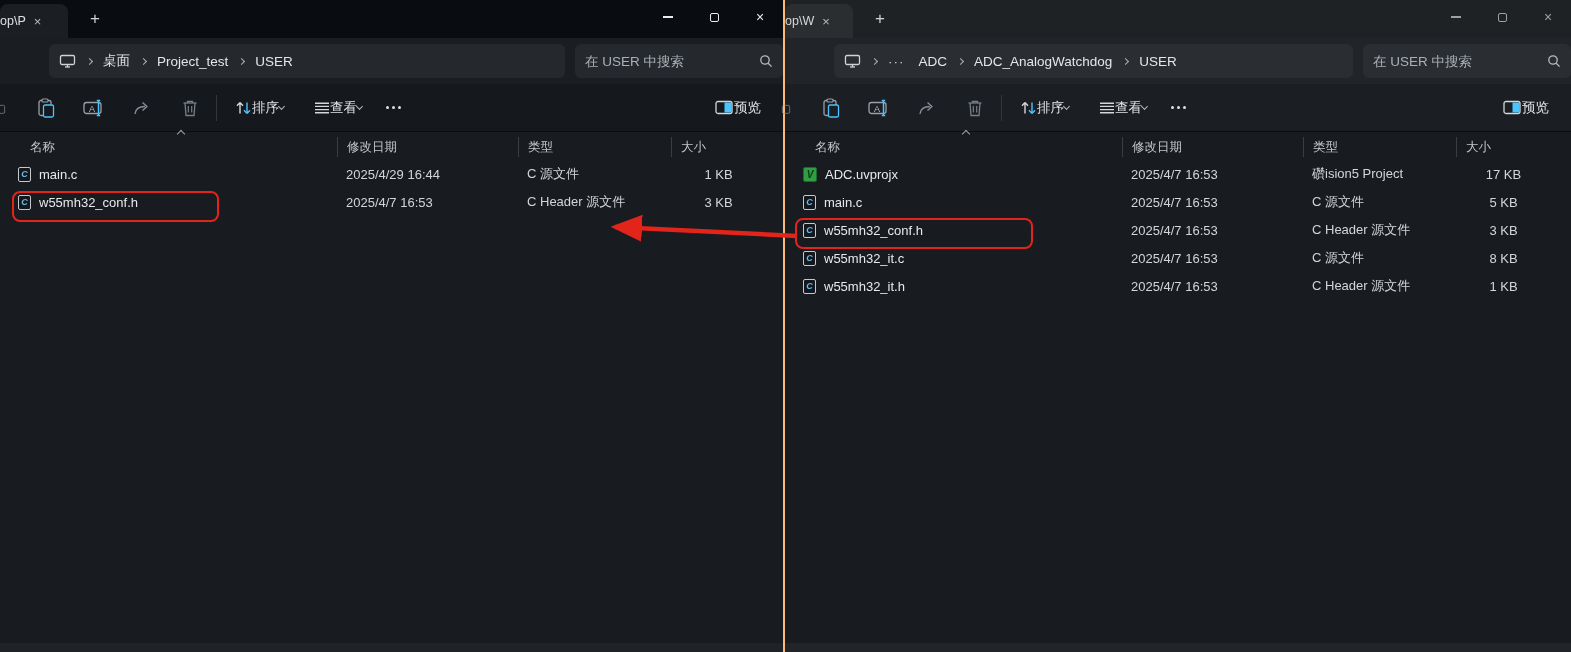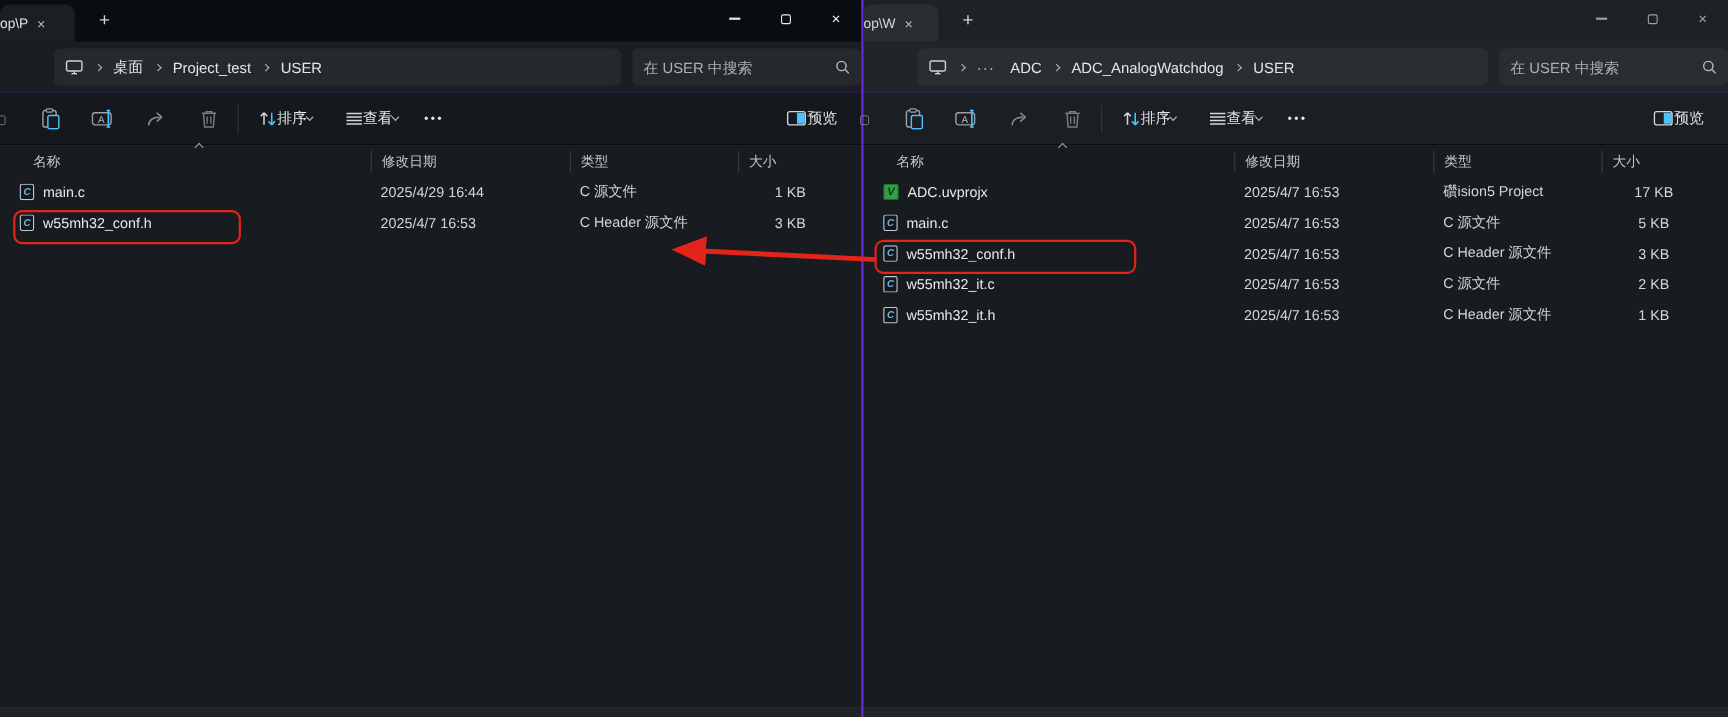--- a/index.html
+++ b/index.html
@@ -1,18 +1,18 @@
 <!DOCTYPE html>
 <html><head>
 <meta charset="utf-8">
 <style>
   * { box-sizing: border-box; margin: 0; padding: 0; }
   html,body { background:#000; }
   body { font-family: "Liberation Sans", "DejaVu Sans", sans-serif; }
-  .stage { position:relative; width:1571px; height:652px; background:#6d28d9; overflow:hidden; }
+  .stage { position:relative; width:1571px; height:652px; background:#fdba74; overflow:hidden; }
 
   .window { position:absolute; top:0; height:652px; display:flex; flex-direction:column; }
   .window.left  { left:0;   width:783px; }
   .window.right { left:785px; width:786px; }
 
   
   .tabbar { height:38px; display:flex; align-items:stretch; position:relative; flex:0 0 auto; }
   .left  .tabbar { background:#090c10; }
   .right .tabbar { background:#1f2225; }
   .tab { width:68px; display:flex; align-items:center; gap:6px; padding:0 6px 0 0; border-radius:8px 8px 0 0; margin-top:4px; overflow:hidden; }
@@ -378,21 +378,21 @@
         <span class="fc">C Header 源文件</span>
         <span class="fc size">3 KB</span>
       </div>
       <div class="frow">
         <span class="fc name">
             <i class="c-icon">C</i>
             <span>w55mh32_it.c</span>
           </span>
         <span class="fc">2025/4/7 16:53</span>
         <span class="fc">C 源文件</span>
-        <span class="fc size">2 KB</span>
+        <span class="fc size">8 KB</span>
       </div>
       <div class="frow">
         <span class="fc name">
             <i class="c-icon">C</i>
             <span>w55mh32_it.h</span>
           </span>
         <span class="fc">2025/4/7 16:53</span>
         <span class="fc">C Header 源文件</span>
         <span class="fc size">1 KB</span>
       </div>

